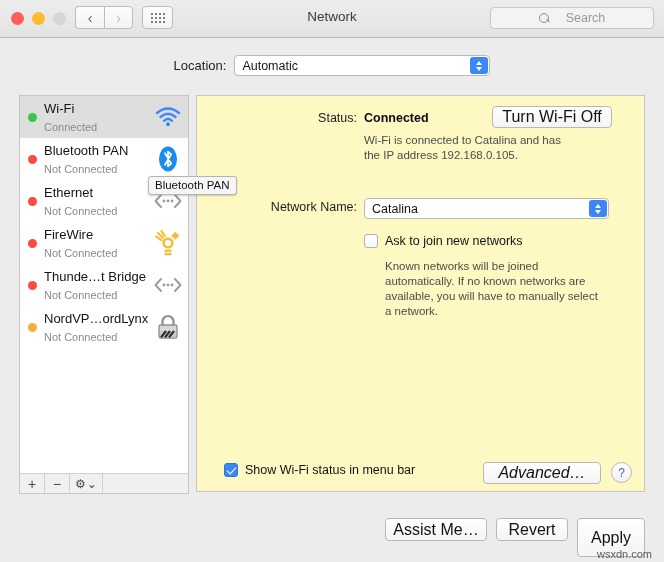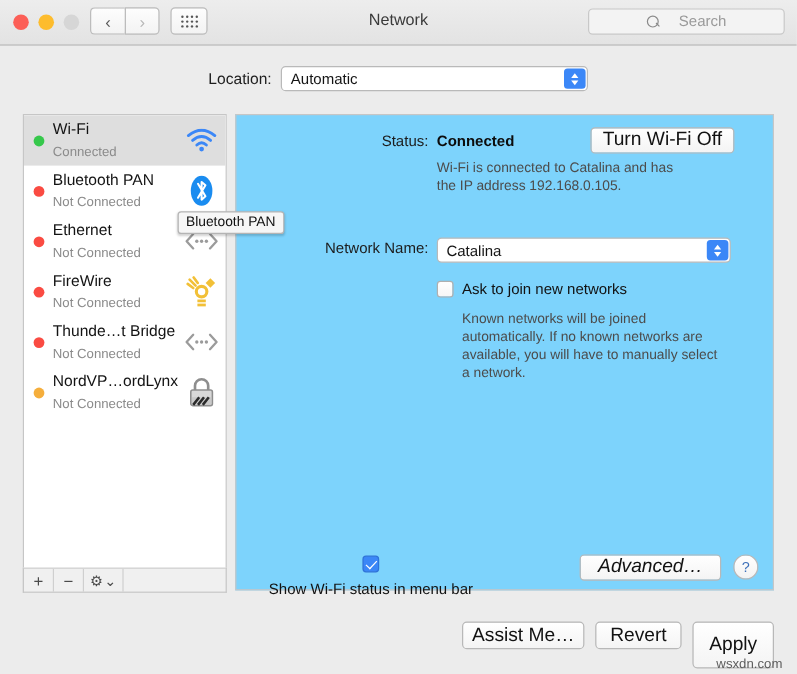--- a/index.html
+++ b/index.html
@@ -235,21 +235,21 @@
     color: #4a4a4a;
   }
   .sf-btn.gear { width: 33px; gap: 1px; font-size: 12px; }
   .sf-rest { flex: 1 1 auto; }
 
   
   .panel {
     position: absolute;
     left: 196px; top: 95px;
     width: 449px; height: 397px;
-    background: #7dd3fc;
+    background: #fef9c3;
     border: 1px solid #c6c6c6;
   }
 
   .status-row {
     position: absolute;
     left: 0; top: 13px;
     width: 449px;
   }
   .lbl-right {
     position: absolute;
@@ -343,21 +343,20 @@
     width: 447px; height: 37px;
     display: flex;
     align-items: center;
   }
   .pb-cb {
     position: absolute;
     left: 27px; top: 9px;
     display: flex;
     align-items: center;
     gap: 7px;
-    flex-direction: column;
   }
   #advanced-button {
     position: absolute;
     right: 43px; top: 8px;
     width: 118px; height: 22px; font-style: italic;
   }
   .help-button {
     position: absolute;
     right: 12px; top: 8px;
     width: 21px; height: 21px;

